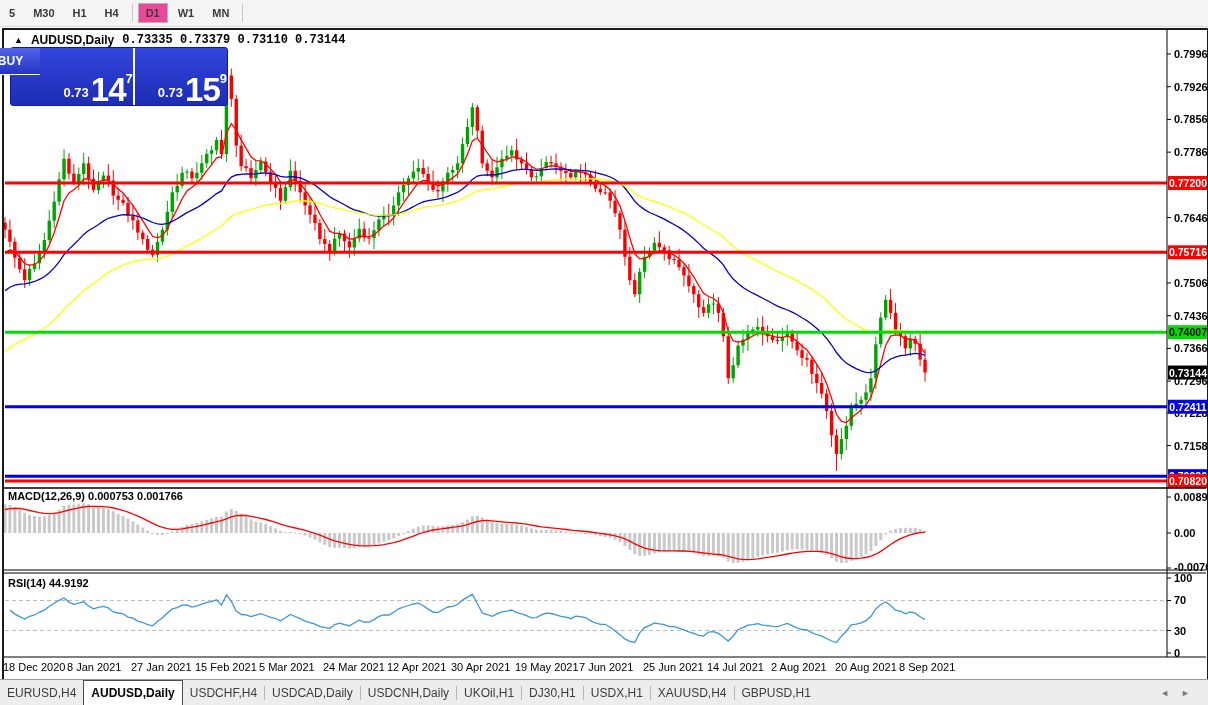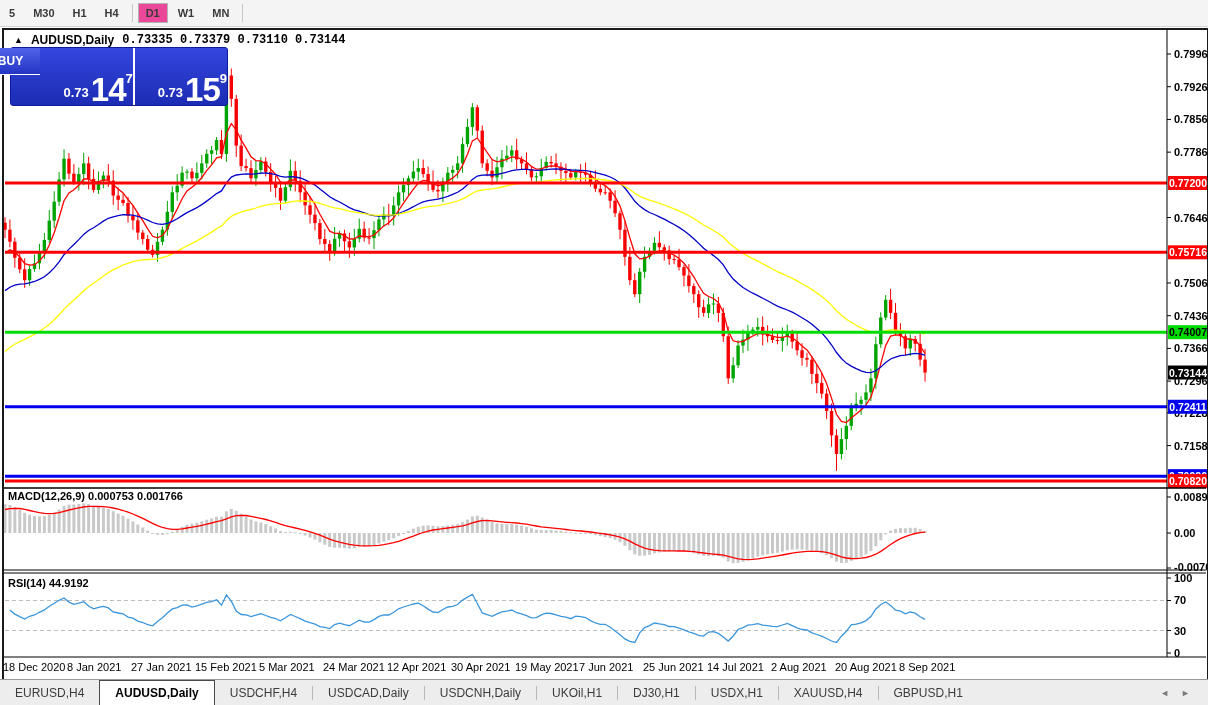--- a/index.html
+++ b/index.html
@@ -67,21 +67,21 @@
   .tp-price .sup{font-size:13px;font-weight:700;line-height:30px;transform:translateY(-9px);}
   
   #chart-layer{position:absolute;left:0;top:0;z-index:2;}
   
   .tab-bar{
     position:absolute;left:0;top:679px;width:1208px;height:26px;
     background:#ededed;border-top:1px solid #9a9a9a;
     display:flex;align-items:stretch;z-index:20;font-size:12px;color:#3c3c3c;
   }
   .tab{
-    display:flex;align-items:center;padding:0 15px;cursor:pointer;white-space:nowrap;
+    display:flex;align-items:center;padding:0 7px;cursor:pointer;white-space:nowrap;
   }
   .tab.active{
     background:#ffffff;border:1px solid #4a4a4a;border-bottom:1px solid #ffffff;
     font-weight:700;color:#000;
   }
   .tab-sep{width:1px;align-self:center;height:14px;background:#b8b8b8;}
   .tab-scroll{
     position:absolute;right:18px;top:0;height:26px;display:flex;align-items:center;
     gap:12px;color:#7a7a7a;font-size:9px;
   }

